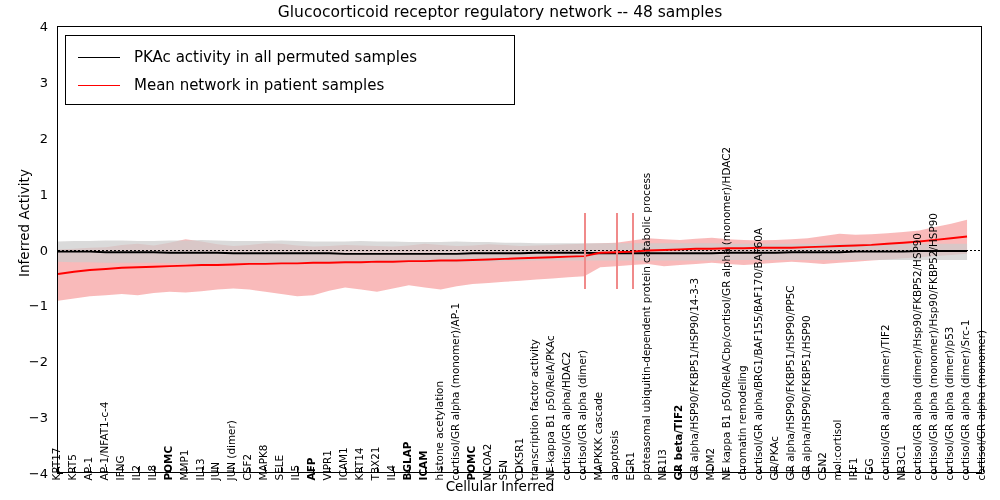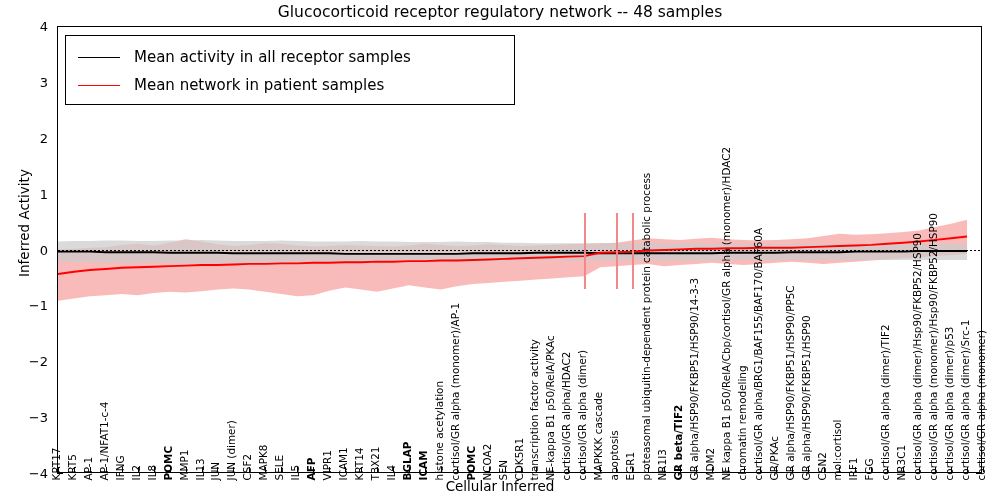--- a/index.html
+++ b/index.html
@@ -220,21 +220,21 @@
       <div class="xlab" style="left: 922.207px; top: 470px;">cortisol/GR alpha (dimer)/Hsp90/FKBP52/HSP90</div>
       <div class="xlab" style="left: 938.155px; top: 470px;">cortisol/GR alpha (monomer)/Hsp90/FKBP52/HSP90</div>
       <div class="xlab" style="left: 954.103px; top: 470px;">cortisol/GR alpha (dimer)/p53</div>
       <div class="xlab" style="left: 970.052px; top: 470px;">cortisol/GR alpha (dimer)/Src-1</div>
       <div class="xlab" style="left: 986px; top: 470px;">cortisol/GR alpha (monomer)</div>
     </div>
 
   <div id="legend">
     <div class="leg-row">
       <span class="leg-line" style="border-top:1.6px solid #000;"></span>
-      <span class="leg-text">Mean activity in all receptor samples</span>
+      <span class="leg-text">PKAc activity in all permuted samples</span>
     </div>
     <div class="leg-row">
       <span class="leg-line" style="border-top:1.6px solid #ff0000;"></span>
       <span class="leg-text">Mean network in patient samples</span>
     </div>
   </div>
 
 </div>
 
 </body></html>

